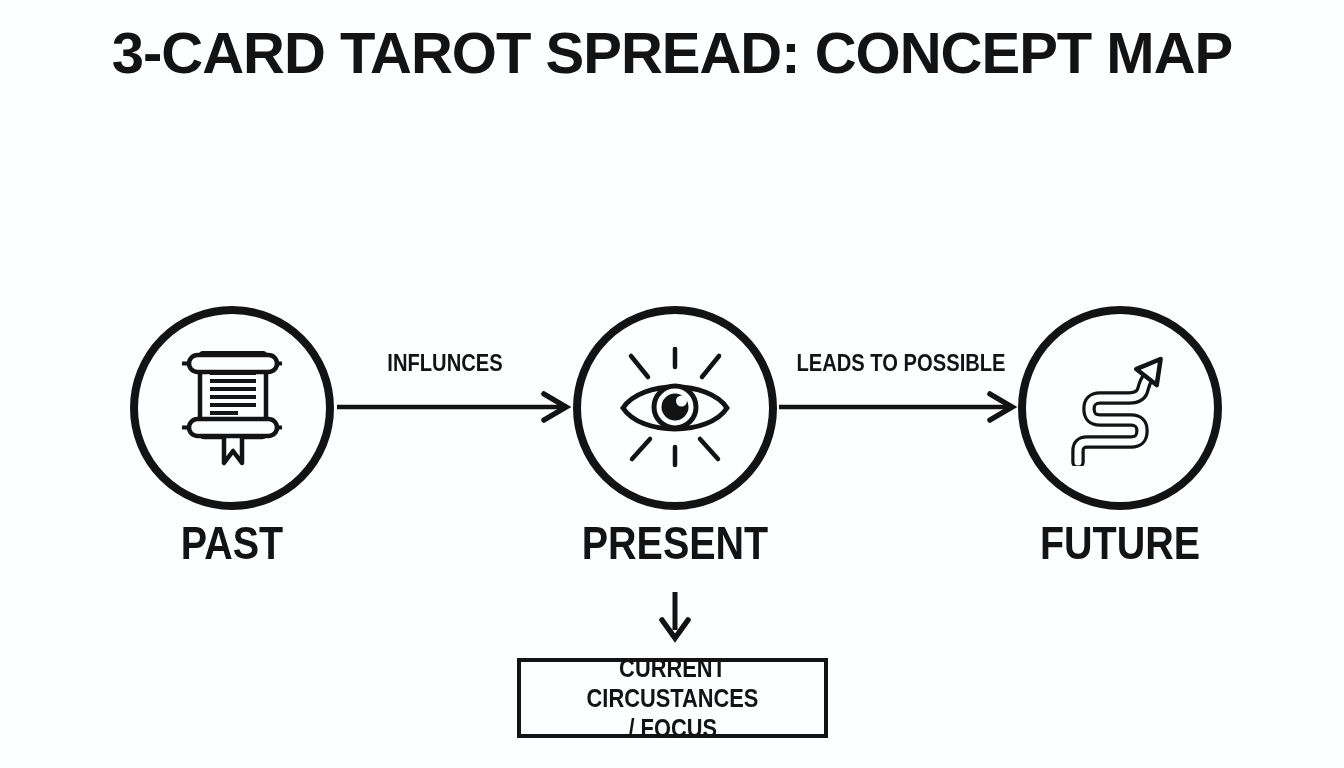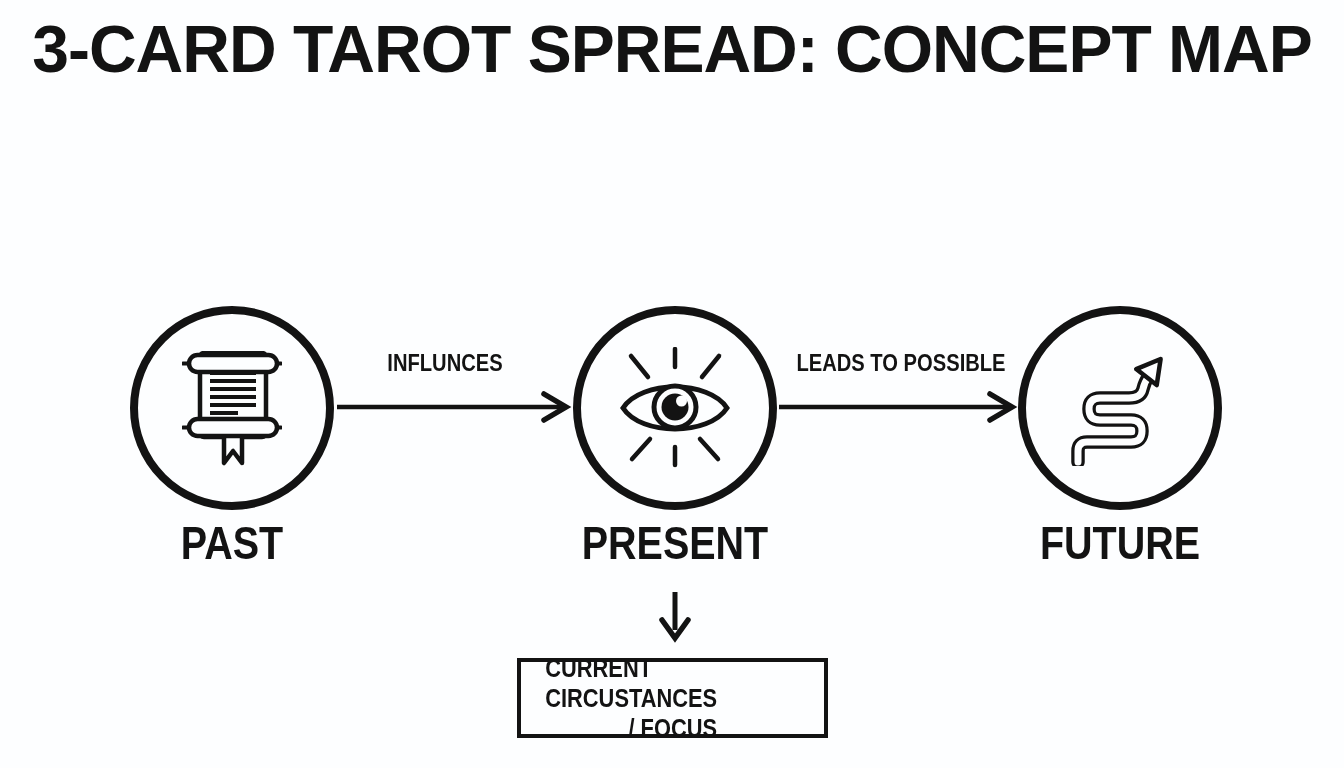--- a/index.html
+++ b/index.html
@@ -4,22 +4,22 @@
 <style>
   html,body { margin:0; padding:0; }
   body { font-family: "Liberation Sans", sans-serif; background:#e8e8e8; }
   .canvas {
     position:relative; width:1344px; height:768px;
     background:#fdfeff; overflow:hidden; color:#131313;
   }
   .cond { transform: scaleX(0.84); transform-origin: 50% 50%; }
 
   .title {
-    position:absolute; left:0; right:0; top:16px; margin:0;
-    text-align:center; font-size:66px; line-height:1.0;
+    position:absolute; left:0; right:0; top:16px; margin:8px;
+    text-align:center; font-size:58px; line-height:1.0;
     font-weight:700; letter-spacing:-1px; white-space:nowrap;
   }
 
   .node-circle {
     position:absolute; top:306px; width:204px; height:204px;
     box-sizing:border-box; border:8px solid #131313; border-radius:50%;
     background:#fdfeff; display:flex; align-items:center; justify-content:center;
   }
   #circle-past   { left:130px; }
   #circle-present{ left:573px; }
@@ -39,21 +39,21 @@
   }
   #edge-label-1 { left:345px; width:200px; }
   #edge-label-2 { left:776px; width:250px; }
 
   .connectors { position:absolute; left:0; top:0; width:1344px; height:768px; }
 
   .focus-box {
     position:absolute; left:517px; top:658px; width:311px; height:80px;
     box-sizing:border-box; border:4px solid #131313; background:#fdfeff;
     display:flex; flex-direction:column; align-items:center; justify-content:center;
-    font-size:26px; font-weight:700; line-height:30px; text-align:left;
+    font-size:26px; font-weight:700; line-height:30px; text-align:center;
   }
   .icon-svg { display:block; }
 </style>
 </head>
 <body>
 
 <div class="canvas">
 
   <h1 class="title">3-CARD TAROT SPREAD: CONCEPT MAP</h1>
 

